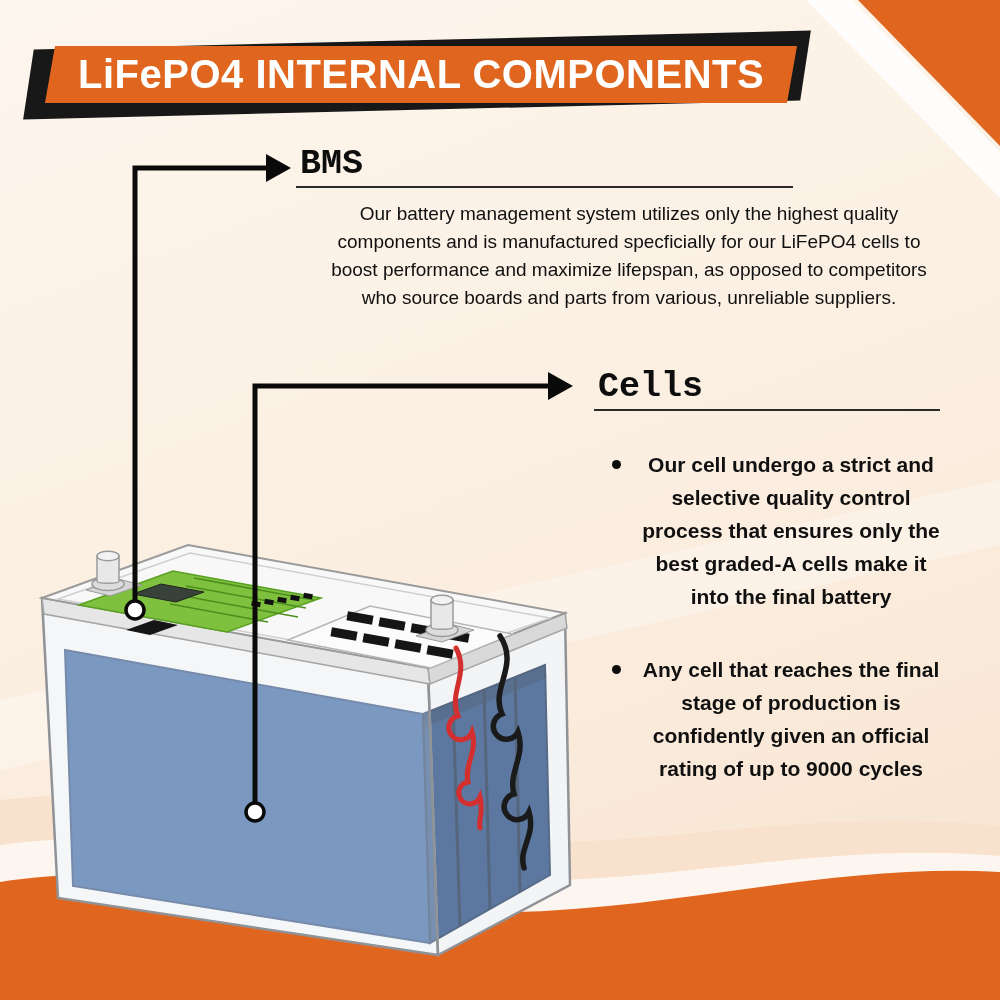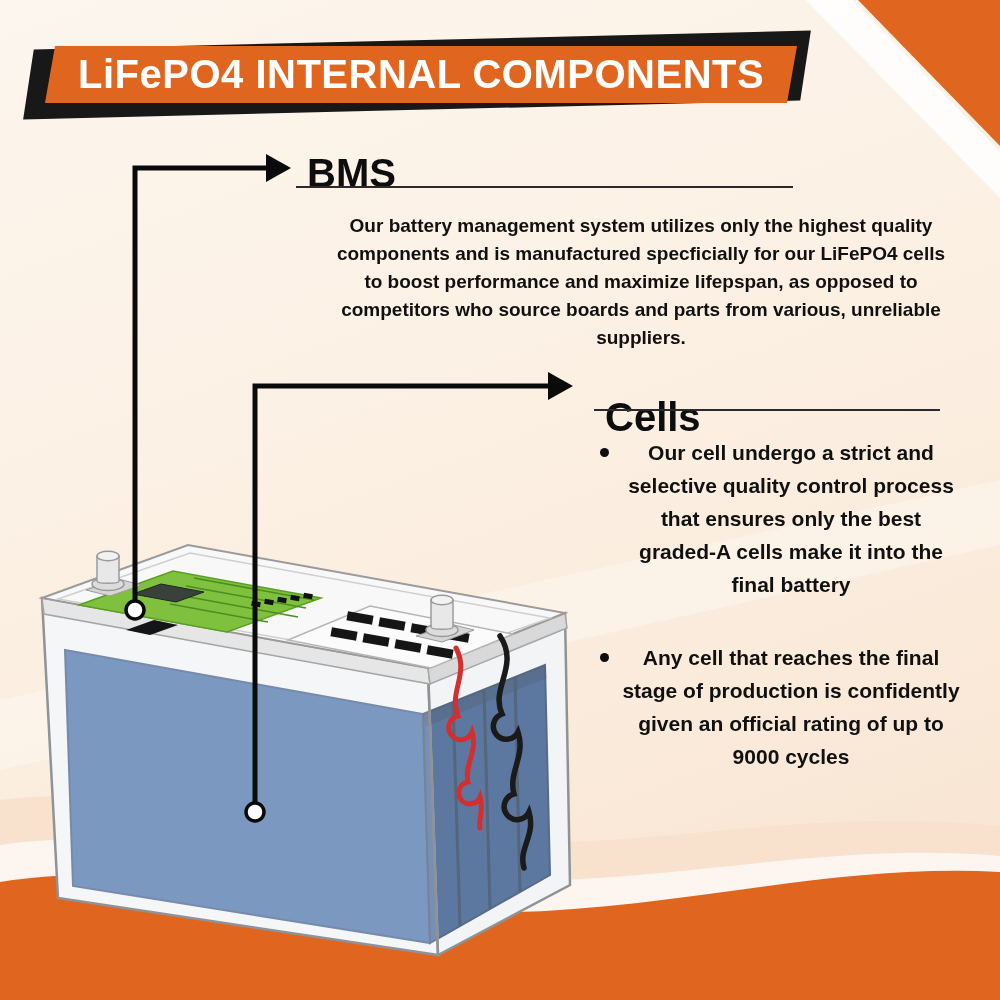--- a/index.html
+++ b/index.html
@@ -18,36 +18,36 @@
   .banner-face{
     position:absolute;left:50px;top:46px;width:742px;height:57px;
     background:#E0661F;transform:skewX(-10deg);
     display:flex;align-items:center;
   }
   .banner-face h1{
     margin:0;padding:0 0 0 28px;transform:skewX(10deg);
     font-size:40px;font-weight:700;color:#ffffff;letter-spacing:0.5px;white-space:nowrap;
   }
   
-  h2{margin:11px;font-size:40px;font-weight:700;color:#0d0d0d;position:absolute;}
+  h2{margin:4px;font-size:35px;font-weight:700;color:#0d0d0d;position:absolute;font-family:Liberation Mono, monospace;}
   .bms-heading{left:296px;top:140px;}
-  .cells-heading{left:594px;top:384px;}
+  .cells-heading{left:594px;top:363px;}
   .rule{position:absolute;height:2px;background:#2a2a2a;}
   .bms-rule{left:296px;top:186px;width:497px;}
   .cells-rule{left:594px;top:409px;width:346px;}
   
   .bms-paragraph{
-    position:absolute;left:312px;top:196px;width:626px;margin:16px;
-    font-size:19px;line-height:28px;font-weight:700;color:#101010;text-align:center;
+    position:absolute;left:312px;top:196px;width:626px;margin:4px;
+    font-size:19px;line-height:28px;font-weight:400;color:#101010;text-align:center;
   }
   .cells-list{
     position:absolute;left:598px;top:436px;width:362px;margin:0;padding:0;list-style:none;
   }
   .cells-list li{
-    position:relative;padding-left:24px;margin:0;
+    position:relative;padding-left:24px;margin:12px;
     font-size:21px;line-height:33px;font-weight:700;color:#101010;text-align:center;
   }
   .cells-list li + li{margin-top:40px;}
   .bullet-dot{
     position:absolute;left:2px;top:12px;width:9px;height:9px;border-radius:50%;background:#0d0d0d;
   }
   
   .battery-svg{position:absolute;left:18px;top:528px;}
   .callout-svg{position:absolute;left:0;top:0;width:1000px;height:1000px;pointer-events:none;}
 </style>

